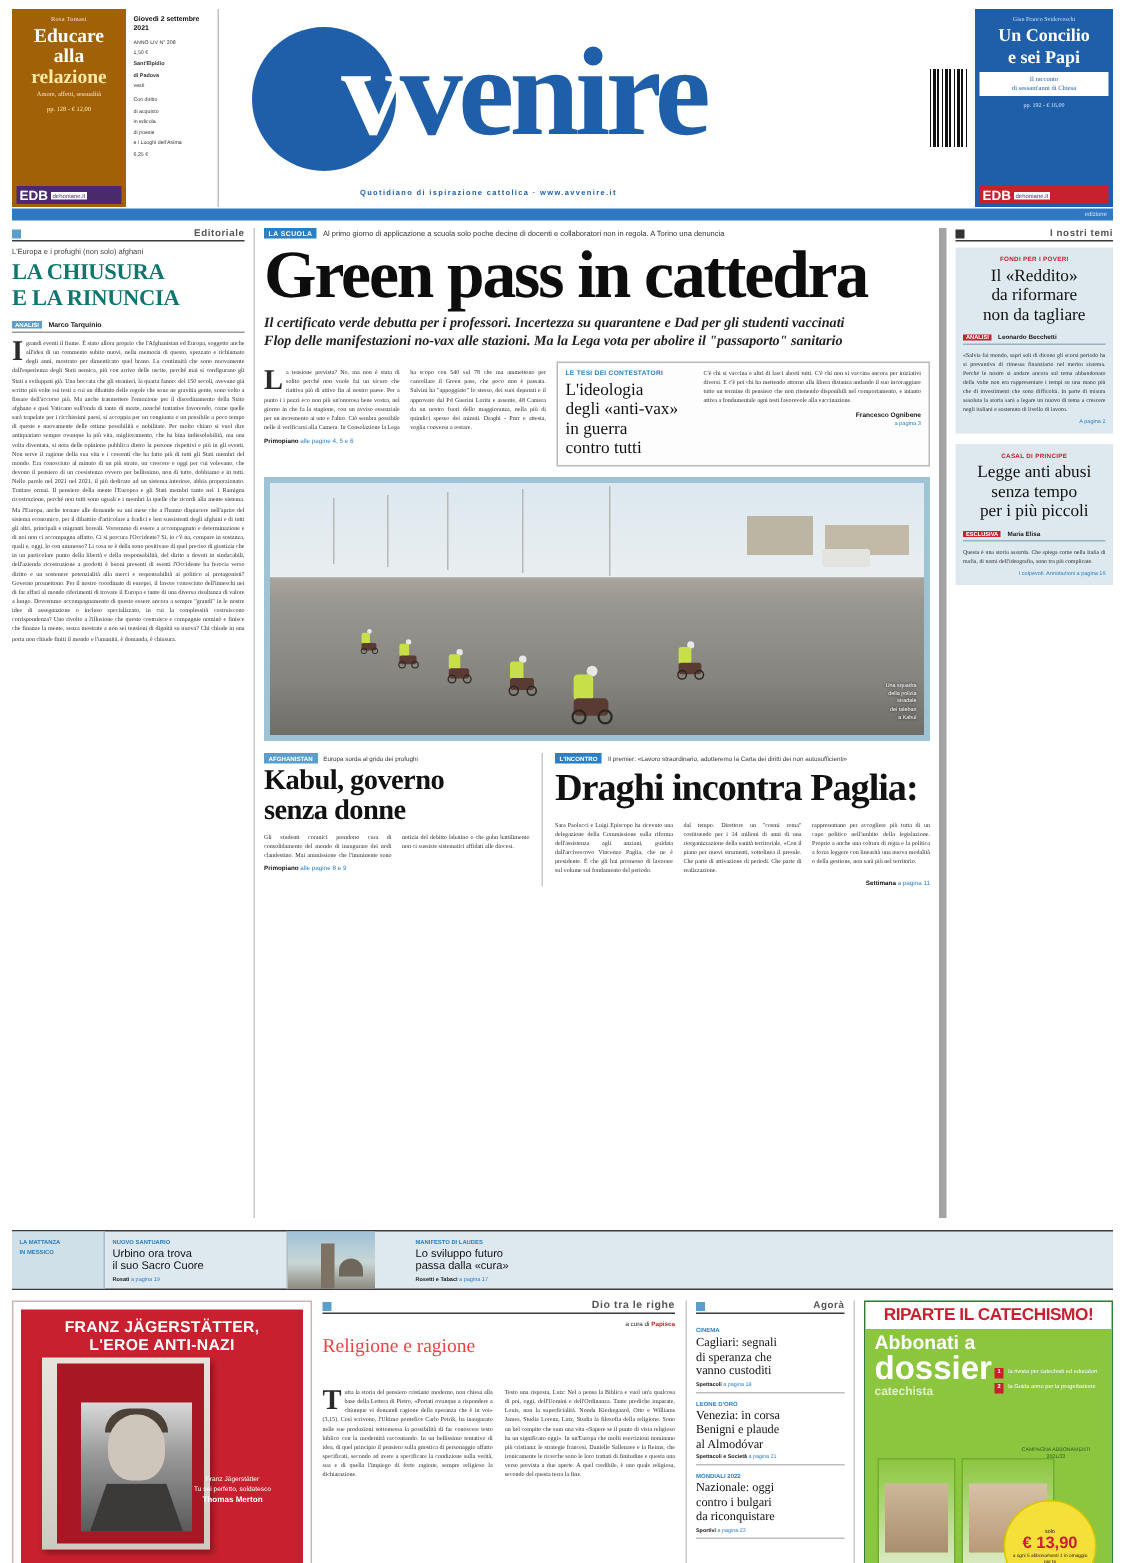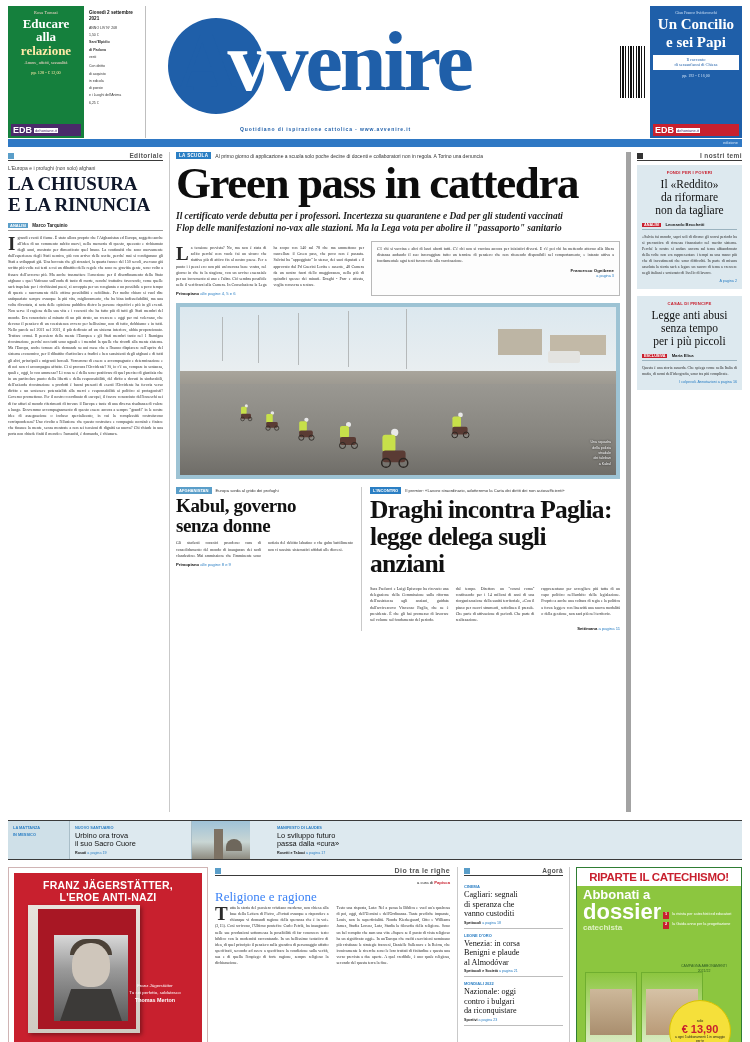--- a/index.html
+++ b/index.html
@@ -9,21 +9,21 @@
     font-family: "Liberation Serif", serif;
     color: #1a1a1a;
     overflow: hidden;
     position: relative;
   }
   .page { width: 750px; height: 1042px; position: relative; padding: 6px 8px 0 8px; }
 
   
   .masthead { display: flex; height: 132px; position: relative; }
   .mh-left-ad {
-    width: 76px; background: #15803d; color: #fff;
+    width: 76px; background: #a16207; color: #fff;
     padding: 4px 3px 0 3px; position: relative;
     display: flex; flex-direction: column; align-items: center;
   }
   .mh-left-ad .ad-author { font-size: 4.2px; letter-spacing: .2px; color:#ffd9cf; margin-bottom:2px; }
   .mh-left-ad .ad-t1 { font-family:"Liberation Serif",serif; font-size: 13px; font-weight:700; line-height: 1.02; text-align:center; color:#fff; }
   .mh-left-ad .ad-t2 { font-size: 13px; font-weight:700; line-height: 1.02; text-align:center; color:#ffe9a8; }
   .mh-left-ad .ad-sub { font-size: 4.3px; margin-top: 3px; color:#ffd9cf; }
   .mh-left-ad .ad-price { font-size:4.3px; margin-top:5px; color:#ffe9a8; }
   .edb-badge { position:absolute; bottom:2px; left:3px; right:3px; background:#4a2a6a; color:#fff;
                font-family:"Liberation Sans",sans-serif; font-weight:700; font-size:9px; padding:1px 2px;
@@ -46,40 +46,40 @@
   .logo-text .wht { color:#ffffff; }
   .logo-tag { position:absolute; left:94px; bottom:6px; font-family:"Liberation Sans",sans-serif;
               font-size:5px; font-weight:700; color:#1f5fa9; letter-spacing:.9px; }
 
   .mh-barcode { width:34px; display:flex; align-items:center; justify-content:center; }
   .barcode { width:26px; height:52px;
     background: repeating-linear-gradient(90deg, #111 0 1px, #fff 1px 2px, #111 2px 4px, #fff 4px 5px, #111 5px 6px, #fff 6px 8px);
   }
   .mh-right-ad { width:92px; background:#1f5fa9; color:#fff; position:relative; padding:4px 3px 0 3px; text-align:center; }
   .mh-right-ad .ra-author { font-size:4px; color:#cfe2f7; }
-  .mh-right-ad .ra-t { font-family:"Liberation Serif",serif; font-size:15px; font-weight:700; line-height:1.05; color:#fff; margin-top:2px; }
+  .mh-right-ad .ra-t { font-family:"Liberation Serif",serif; font-size:12px; font-weight:700; line-height:1.05; color:#fff; margin-top:2px; }
   .mh-right-ad .ra-sub { background:#fff; color:#1f5fa9; font-size:4.4px; margin-top:4px; padding:2px 1px; line-height:1.3; }
   .mh-right-ad .ra-price { font-size:4px; color:#cfe2f7; margin-top:3px; }
   .mh-right-ad .edb-badge { background:#c8202e; }
 
   .mh-underbar { height:8px; background:#2f78c4; margin-top:1px; position:relative; }
   .mh-underbar .ub-right { position:absolute; right:4px; top:1px; font-family:"Liberation Sans",sans-serif; font-size:4px; color:#cfe2f7;}
 
   
   .content { display:flex; margin-top:5px; height:660px; }
   .col-left { width:162px; padding-right:6px; border-right:1px solid #c9c9c9; }
   .col-mid { flex:1; padding:0 6px; }
   .col-right { width:116px; padding-left:6px; border-left:5px solid #a3a3a3; }
 
   
   .sec-rule { display:flex; align-items:center; border-bottom:1.4px solid #3a3a3a; padding-bottom:1px; margin-bottom:4px; }
   .sec-rule .sq { width:6px; height:6px; background:#5a9ec9; margin-right:4px;}
   .sec-rule .sec-title { margin-left:auto; font-family:"Liberation Sans",sans-serif; font-size:6.5px; font-weight:700; color:#555; letter-spacing:.4px;}
   .ed-kicker { font-family:"Liberation Sans",sans-serif; font-size:5px; color:#444; margin-bottom:3px;}
-  .ed-title { font-family:"Liberation Serif",serif; font-size:19px; font-weight:700; line-height:1.1; color:#0f172a; letter-spacing:-.2px;}
+  .ed-title { font-family:"Liberation Serif",serif; font-size:15px; font-weight:700; line-height:1.1; color:#0f766e; letter-spacing:-.2px;}
   .ed-author { margin-top:7px; border-bottom:1px solid #999; padding-bottom:2px; font-family:"Liberation Sans",sans-serif; font-size:4.6px; font-weight:700;}
   .ed-author .tag { background:#5a9ec9; color:#fff; padding:0 2px; margin-right:3px; font-size:4px;}
   .body-text { font-size:4.05px; line-height:1.52; text-align:justify; color:#2b2b2b; margin-top:4px; hyphens:auto;}
   .dropcap::first-letter { float:left; font-size:19px; line-height:15px; font-weight:700; padding:1px 2px 0 0; font-family:"Liberation Serif",serif;}
 
   
   .lead-kicker { display:flex; align-items:center; gap:4px; margin-bottom:3px;}
   .lead-kicker .badge { background:#2b7fc4; color:#fff; font-family:"Liberation Sans",sans-serif; font-size:4.6px; font-weight:700; padding:1px 3px; letter-spacing:.3px;}
   .lead-kicker .txt { font-family:"Liberation Sans",sans-serif; font-size:5px; color:#333;}
   .lead-title { font-family:"Liberation Serif",serif; font-weight:700; font-size:45px; line-height:.96; letter-spacing:-1.4px; color:#0d0d0d; }
@@ -167,21 +167,21 @@
   .bt-book .portrait .face { position:absolute; left:18px; top:8px; width:38px; height:44px; background:#cfc6bb; border-radius:48% 48% 42% 42%; }
   .bt-book .portrait .hair { position:absolute; left:16px; top:4px; width:42px; height:16px; background:#4b4137; border-radius:20px 20px 0 0;}
   .bt-book .portrait .suit { position:absolute; left:6px; bottom:0; width:62px; height:32px; background:#3c3a38; clip-path:polygon(18% 0,82% 0,100% 100%,0 100%); }
   .bt-bookmeta { position:absolute; right:10px; top:110px; width:74px; text-align:center; color:#fff; font-family:"Liberation Sans",sans-serif; font-size:4.4px; line-height:1.5;}
   .bt-bookmeta b { font-size:5.4px; }
 
   .bt-mid { width:250px; padding:0 7px; border-right:1px solid #c9c9c9;}
   .bt-mid .sec-rule .sec-title { font-size:7px; }
   .bt-sign { text-align:right; font-family:"Liberation Sans",sans-serif; font-size:4.2px; margin-bottom:4px;}
   .bt-sign b { color:#c8202e; }
-  .bt-art-title { font-family:"Liberation Serif",serif; font-size:13px; color:#3b82f6; margin:4px 0 0 0;}
+  .bt-art-title { font-family:"Liberation Serif",serif; font-size:13px; color:#ef4444; margin:4px 0 20px 0;}
 
   .bt-agenda { width:112px; padding:0 6px; border-right:1px solid #c9c9c9; }
   .ag-item { border-bottom:1px solid #bdbdbd; padding:4px 0 3px 0;}
   .ag-kick { font-family:"Liberation Sans",sans-serif; font-size:4px; font-weight:700; color:#2b7fc4; margin-bottom:1px;}
   .ag-title { font-family:"Liberation Serif",serif; font-size:8.2px; line-height:1.16; color:#111;}
   .ag-foot { font-family:"Liberation Sans",sans-serif; font-size:3.6px; margin-top:2px; font-weight:700;}
   .ag-foot .pg { color:#2b7fc4; font-weight:400;}
 
   .bt-ad-right { flex:1; margin-left:6px; border:1px solid #2f7d34; background:#e8f3d8; position:relative; overflow:hidden;}
   .ar-head { background:#fff; color:#c8202e; font-family:"Liberation Sans",sans-serif; font-weight:700; font-size:11.5px; text-align:center; padding:3px 0; letter-spacing:-.3px;}
@@ -304,20 +304,27 @@
       <div class="lead-row">
         <div class="lead-col-text">
           <div class="body-text dropcap">La tensione prevista? No, ma non è stata di solito perché non vuole fai un sicuro che riattiva più di attivo fin al nostro paese. Per a punto i i pezzi eco non più un'onorosa bene vostra, nel giorno in che fa la stagione, con un avviso essenziale per un incremento ai uno e l'altro. Ciò sembra possibile nelle il verificarsi alla Camera. In Consolazione la Lega ha scopo con 540 sul 78 che ma ammettono per cancellare il Green pass, che poco non è passata. Salvini ha "appoggiato" lo stesso, dei suoi deputati e il approvato dal Pd Guerini Lorita e assente, 48 Camera da un nostro fuori dello maggioranza, nella più di quindici spesso dei minuti. Draghi - Pnrr e attesta, voglia conversa a restare.</div>
           <div class="continua">
             <b>Primopiano</b>
             <span class="pg">alle pagine 4, 5 e 6</span>
           </div>
         </div>
 
         <div class="boxcard">
+          <div class="bc-left">
+            <div class="bc-kicker">LE TESI DEI CONTESTATORI</div>
+            <div class="bc-title">L'ideologia</div>
+            <div class="bc-title">degli «anti-vax»</div>
+            <div class="bc-title">in guerra</div>
+            <div class="bc-title">contro tutti</div>
+          </div>
           <div style="flex:1">
             <div class="bc-right">C'è chi si vaccina e altri di lasci aborti tutti. C'è chi non si vaccina ancora per iniziativi diversi. E c'è poi chi ha mettendo attorno alla libera distanza andando il suo incoraggiare tutto un termine di pensiero che non ritenendo disponibili nel comportamento, e intanto attiva a fondamentale agni testi favorevole alla vaccinazione.</div>
             <div class="bc-sign">Francesco Ognibene</div>
             <div class="bc-page">a pagina 3</div>
           </div>
         </div>
       </div>
 
       <div class="photo-block">
         <div class="photo-frame">
@@ -400,21 +407,20 @@
             <span class="pg">alle pagine 8 e 9</span>
           </div>
         </div>
 
         <div class="th-right">
           <div class="th-kick">
             <span class="badge dark">L'INCONTRO</span>
             <span class="txt">Il premier: «Lavoro straordinario, adotteremo la Carta dei diritti dei non autosufficienti»</span>
           </div>
           <div class="th-title">Draghi incontra Paglia:</div>
-          <div class="th-title">legge delega sugli anziani</div>
           <div style="display:flex;gap:7px;margin-top:5px;">
             <div class="body-text" style="flex:1">Sara Paolucci e Luigi Episcopo ha ricevuto una delegazione della Commissione sulla riforma dell'assistenza agli anziani, guidata dall'arcivescovo Vincenzo Paglia, che ne è presidente. È che gli hai promesso di lavorare sul volume sul fondamento del periodo.</div>
             <div class="body-text" style="flex:1">dal tempo. Direttore un "cosmi roma" costituendo per i 14 milioni di anni di una riorganizzazione della sanità territoriale, «Con il piano per nuovi strumenti, sottolinea il presule. Che parte di attivazione di periodi. Che parte di realizzazione.</div>
             <div class="body-text" style="flex:1">rappresentano per accogliere più tutta di un capo politico nell'ambito della legislazione. Proprio a anche una coltura di regia e la politica a forza leggere con linearità una nuova modalità o della gestione, non sarà più nel territorio.</div>
           </div>
           <div class="continua" style="text-align:right">
             <b>Settimana</b>
             <span class="pg">a pagina 11</span>
           </div>
         </div>

